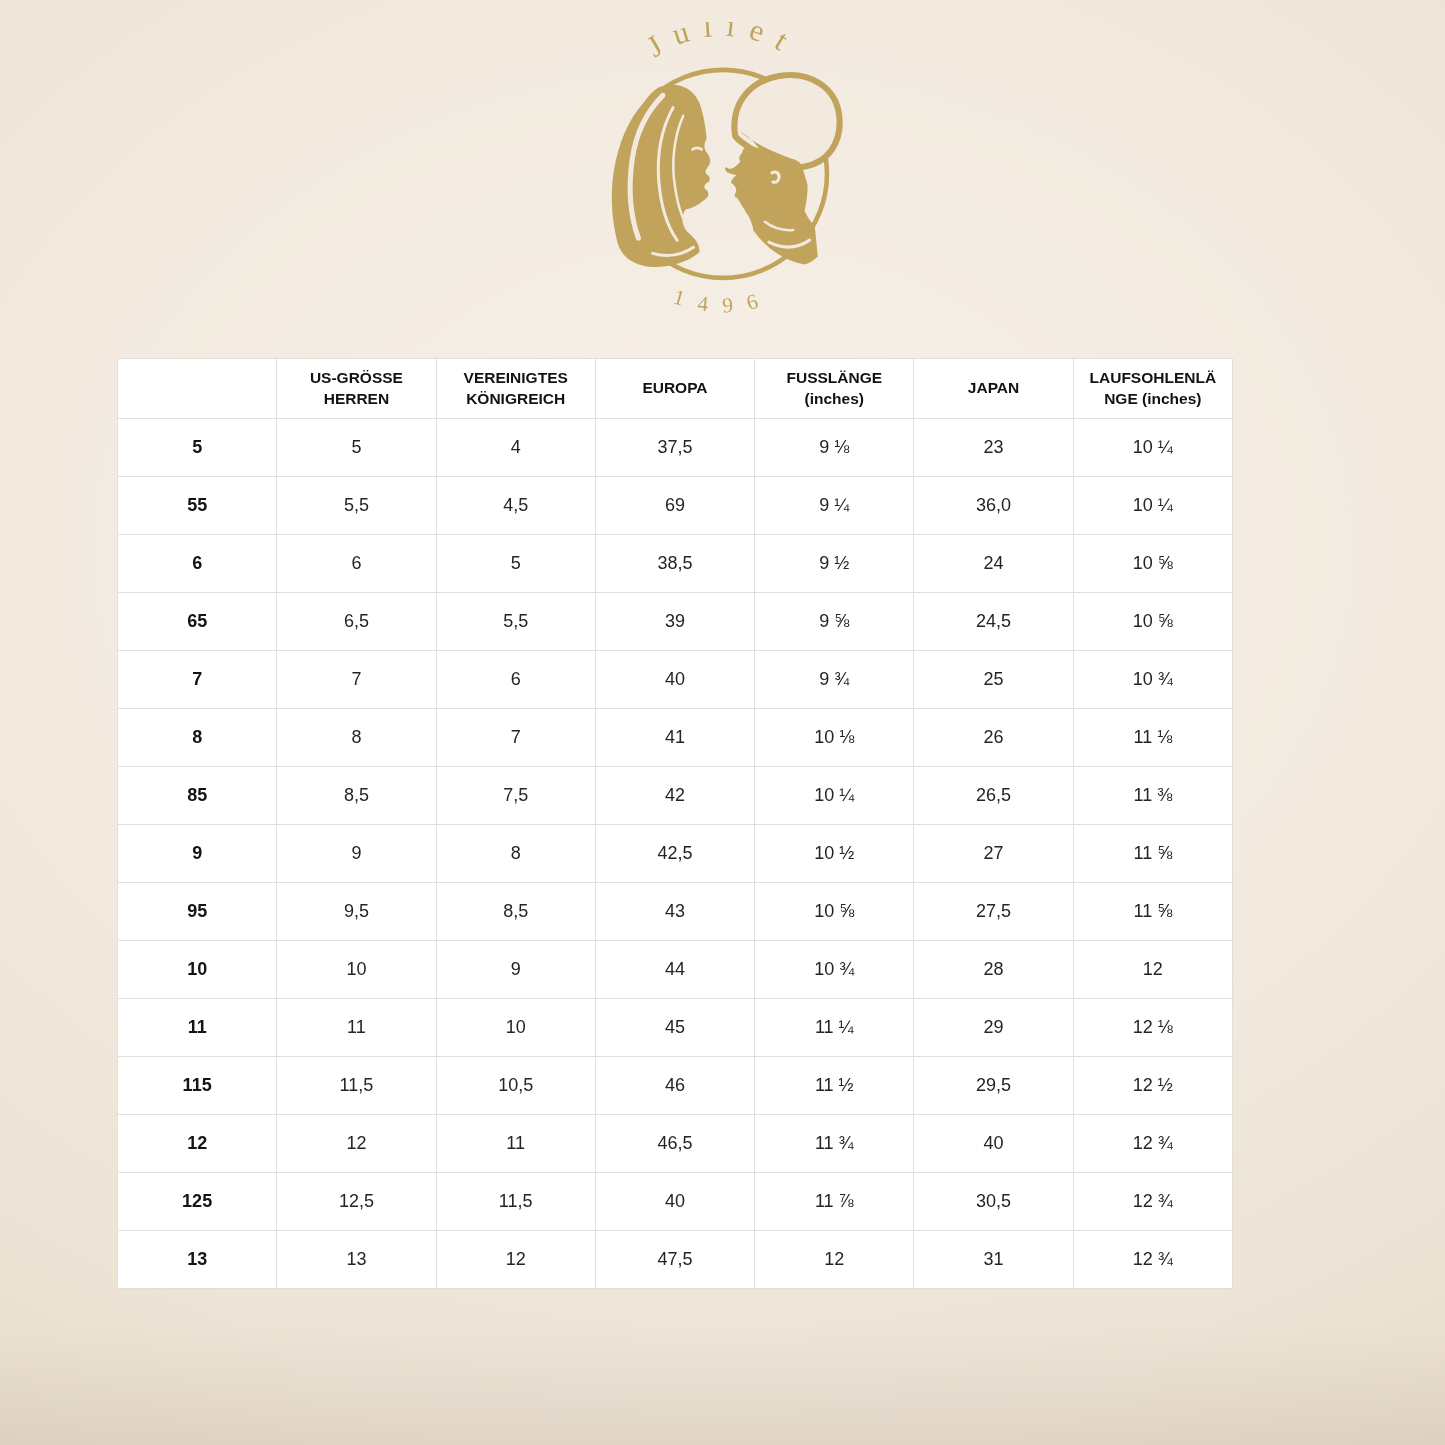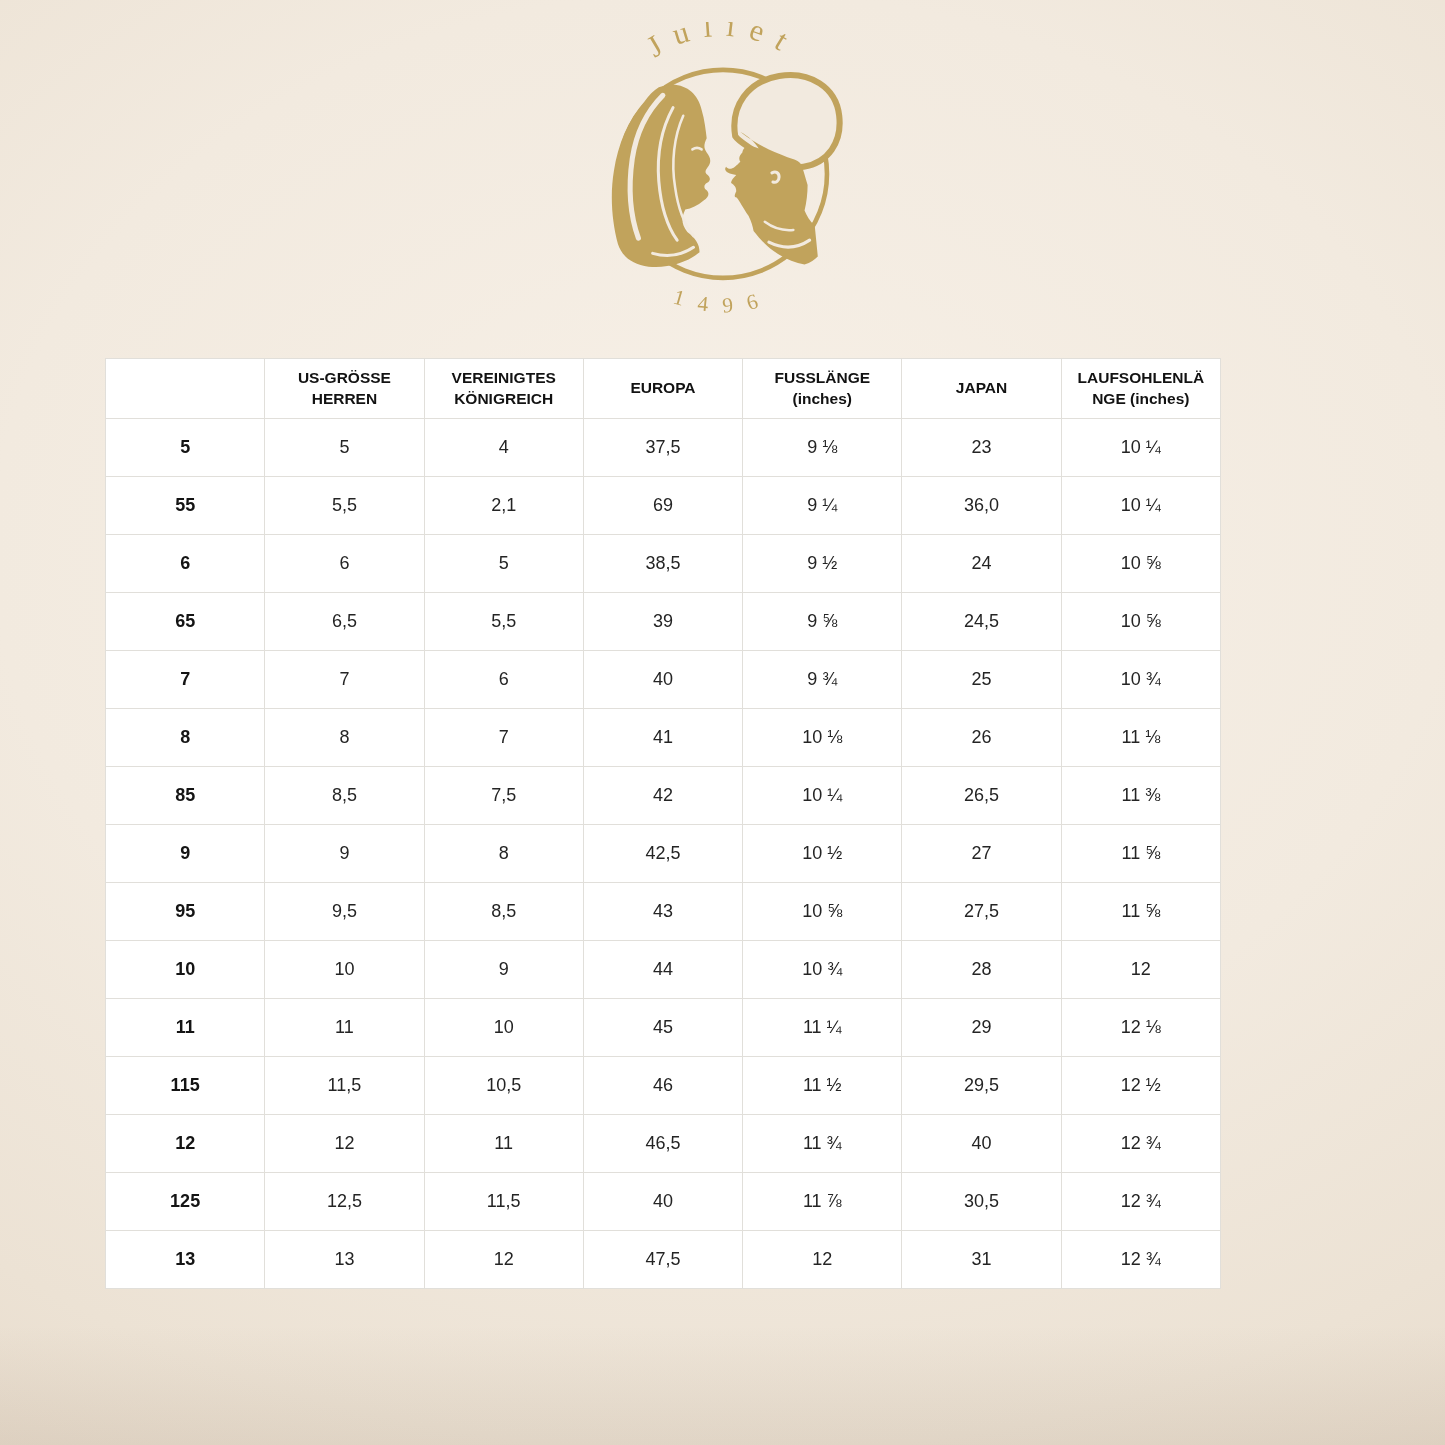--- a/index.html
+++ b/index.html
@@ -37,21 +37,21 @@
   .logo-arc-text {
     font-family: "Liberation Serif", "DejaVu Serif", serif;
     fill: #c1a35c;
   }
   .logo-name-text { font-size: 30px; letter-spacing: 13px; }
   .logo-year-text { font-size: 21px; letter-spacing: 15px; }
 
   
   table.size-table {
     position: absolute;
-    left: 105px;
+    left: 117px;
     top: 358px;
     width: 1116px;
     border-collapse: collapse;
     table-layout: fixed;
   }
   .size-table th, .size-table td {
     border: 1px solid #e1dfda;
     background: #ffffff;
     text-align: center;
     vertical-align: middle;
@@ -183,21 +183,21 @@
         <td>5</td>
         <td>4</td>
         <td>37,5</td>
         <td>9 ⅛</td>
         <td>23</td>
         <td>10 ¼</td>
       </tr>
       <tr>
         <td class="row-label">55</td>
         <td>5,5</td>
-        <td>2,1</td>
+        <td>4,5</td>
         <td>69</td>
         <td>9 ¼</td>
         <td>36,0</td>
         <td>10 ¼</td>
       </tr>
       <tr>
         <td class="row-label">6</td>
         <td>6</td>
         <td>5</td>
         <td>38,5</td>

